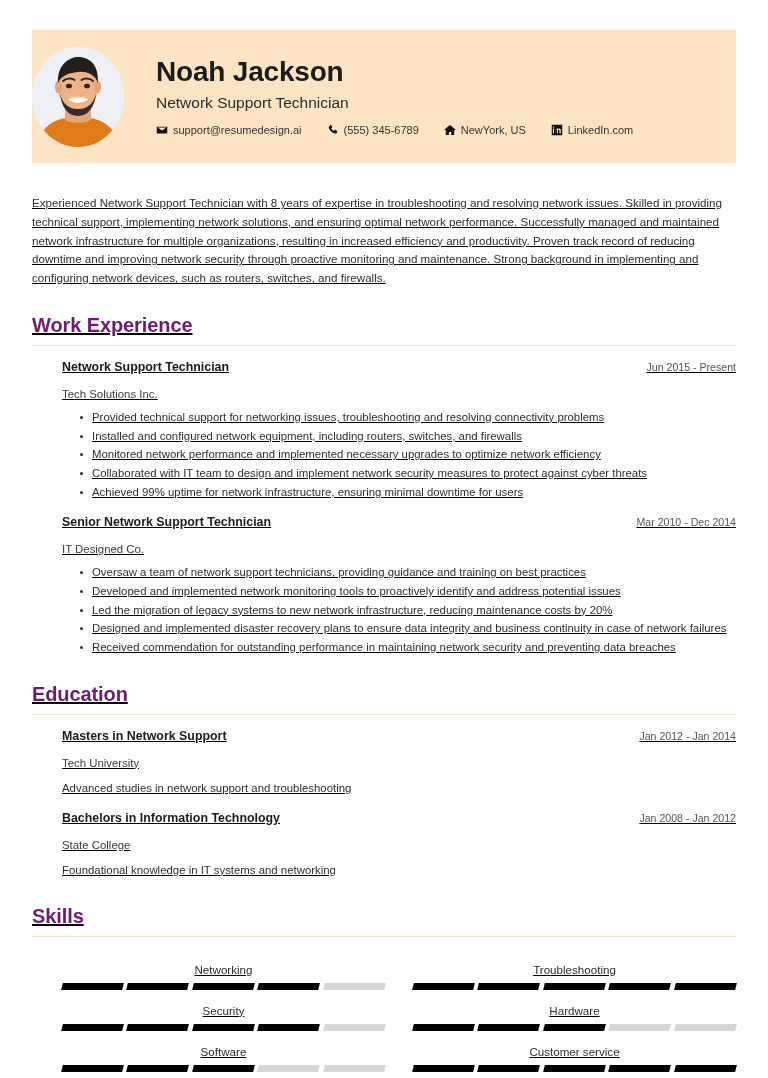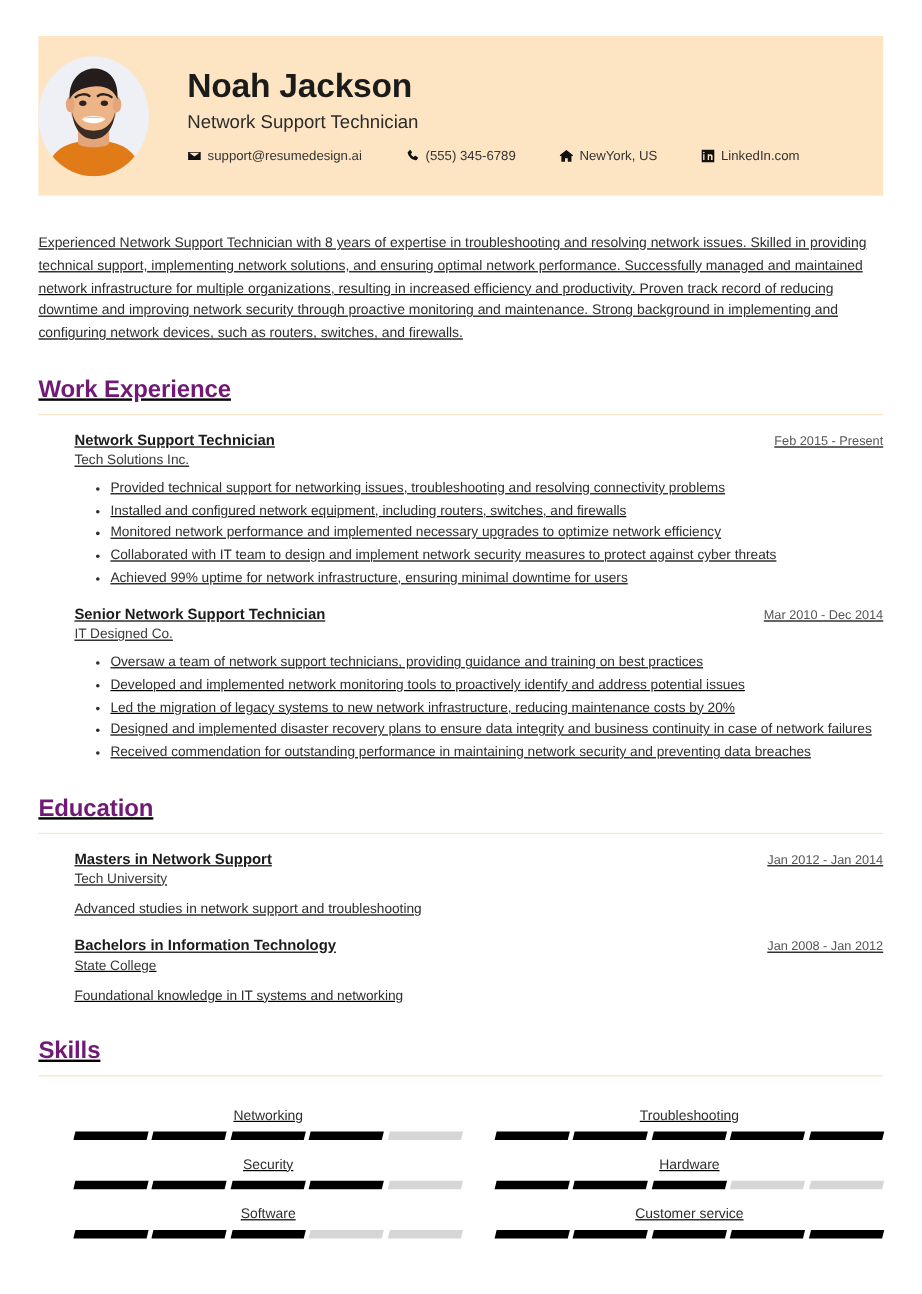--- a/index.html
+++ b/index.html
@@ -50,21 +50,21 @@
   .job-title {
     font-size: 15.5px;
     color: #2b2b2b;
     margin-top: 6px;
     line-height: 1.2;
   }
   .contacts {
     margin-top: 11px;
     display: flex;
     align-items: center;
-    gap: 36px;
+    gap: 25px;
     font-size: 11px;
     color: #333333;
   }
   .contact {
     display: flex;
     align-items: center;
     gap: 5px;
     white-space: nowrap;
   }
   .contact .ico {
@@ -117,21 +117,21 @@
   }
   .entry-date {
     font-size: 10.6px;
     color: #555555;
     white-space: nowrap;
     flex: 0 0 auto;
   }
   .entry-org {
     font-size: 11.4px;
     color: #3a3a3a;
-    margin-top: 4px;
+    margin-top: 14px;
   }
   .entry-desc {
     font-size: 11.4px;
     color: #2e2e2e;
     margin-top: 11px;
     line-height: 1.5;
   }
   .bullets {
     margin-top: 9px;
     padding-left: 18px;
@@ -258,21 +258,21 @@
 
     <p class="summary">Experienced Network Support Technician with 8 years of expertise in troubleshooting and resolving network issues. Skilled in providing technical support, implementing network solutions, and ensuring optimal network performance. Successfully managed and maintained network infrastructure for multiple organizations, resulting in increased efficiency and productivity. Proven track record of reducing downtime and improving network security through proactive monitoring and maintenance. Strong background in implementing and configuring network devices, such as routers, switches, and firewalls.</p>
 
     <div class="section">
       <div class="section-title">Work Experience</div>
       <div class="section-rule"></div>
 
       <div class="entry">
         <div class="entry-head">
           <div class="entry-role">Network Support Technician</div>
-          <div class="entry-date">Feb 2015 - Present</div>
+          <div class="entry-date">Jun 2015 - Present</div>
         </div>
         <div class="entry-org">Tech Solutions Inc.</div>
         <ul class="bullets">
           <li>Provided technical support for networking issues, troubleshooting and resolving connectivity problems</li>
           <li>Installed and configured network equipment, including routers, switches, and firewalls</li>
           <li>Monitored network performance and implemented necessary upgrades to optimize network efficiency</li>
           <li>Collaborated with IT team to design and implement network security measures to protect against cyber threats</li>
           <li>Achieved 99% uptime for network infrastructure, ensuring minimal downtime for users</li>
         </ul>
       </div>

